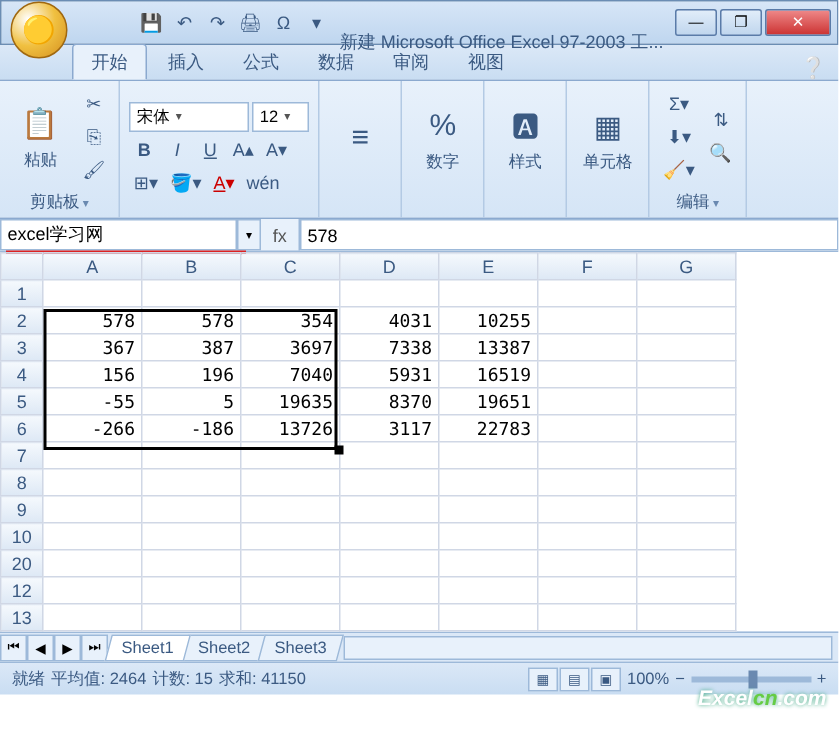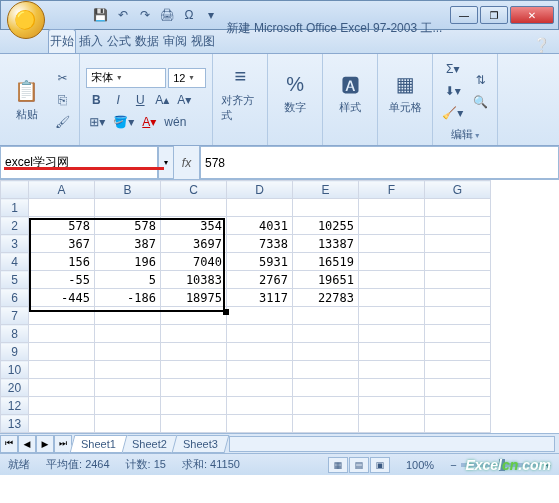--- a/index.html
+++ b/index.html
@@ -11,43 +11,43 @@
 .qat .orb { width: 38px; height: 38px; border-radius: 50%; background: radial-gradient(circle at 30% 30%, #fff, #f0c040, #d48f1f); border: 1px solid #a06810; margin-top: 10px; margin-left: 2px; z-index: 5; display: flex; align-items: center; justify-content: center; font-size: 18px; }
 .qat-icons { display: flex; gap: 6px; margin-left: 44px; }
 .qat-icon { width: 16px; height: 16px; display: flex; align-items: center; justify-content: center; font-size: 12px; color: #3b5a82; cursor: pointer; }
 .title-text { flex: 1; text-align: center; font-size: 12px; color: #3b5a82; margin-top: 27px; }
 .win-controls { display: flex; gap: 2px; margin-right: 4px; }
 .win-btn { width: 28px; height: 18px; border: 1px solid #5a7ba8; background: linear-gradient(#e1edf9, #c0d6ee); display: flex; align-items: center; justify-content: center; font-size: 10px; border-radius: 2px; cursor: pointer; }
 .win-btn.close { background: linear-gradient(#e88, #c33); color: #fff; width: 44px; }
 
 
 .ribbon-tabs { height: 24px; background: linear-gradient(#dbe8f7, #c9ddf2); display: flex; align-items: flex-end; padding-left: 48px; gap: 2px; border-bottom: 1px solid #8ba9cf; }
-.ribbon-tab { padding: 3px 1px; font-size: 12px; color: #3b5a82; cursor: pointer; font-family: Liberation Serif, serif; }
+.ribbon-tab { padding: 3px 12px; font-size: 12px; color: #3b5a82; cursor: pointer; font-family: Liberation Serif, serif; }
 .ribbon-tab.active { background: #e8f1fb; border: 1px solid #8ba9cf; border-bottom: none; border-radius: 3px 3px 0 0; }
 .ribbon-help { margin-left: auto; margin-right: 8px; color: #3b5a82; font-size: 14px; cursor: pointer; }
 
 
 .ribbon { height: 92px; background: linear-gradient(#e8f1fb, #d5e5f6); display: flex; border-bottom: 1px solid #8ba9cf; }
 .ribbon-group { border-right: 1px solid #b3cae4; padding: 2px 6px; display: flex; flex-direction: column; justify-content: space-between; }
 .group-content { flex: 1; display: flex; align-items: center; gap: 4px; }
 .group-label { font-size: 11px; color: #3b5a82; text-align: center; padding: 1px 0; }
 .group-label::after { content: " ▾"; font-size: 8px; color: #6a89b0; }
 .big-btn { width: 42px; display: flex; flex-direction: column; align-items: center; gap: 2px; font-size: 11px; color: #3b5a82; cursor: pointer; padding: 4px 2px; }
 .big-btn .ico { width: 28px; height: 28px; display: flex; align-items: center; justify-content: center; font-size: 20px; }
 .btn-col { display: flex; flex-direction: column; gap: 2px; }
 .btn-row { display: flex; gap: 2px; align-items: flex-start; }
 .small-btn { min-width: 20px; height: 20px; border: 1px solid transparent; display: flex; align-items: center; justify-content: center; font-size: 12px; color: #3b5a82; cursor: pointer; padding: 0 2px; }
 .combo { height: 20px; border: 1px solid #9db9d9; background: #fff; font-size: 11px; padding: 0 4px; display: flex; align-items: center; }
 .combo-arrow::after { content: "▾"; margin-left: 4px; font-size: 8px; color: #555; }
 
 
-.fbar { height: 34px; display: flex; border-bottom: 1px solid #9db9d9; background: #e8f1fb; }
+.fbar { height: 22px; display: flex; border-bottom: 1px solid #9db9d9; background: #e8f1fb; }
 .namebox { width: 158px; border: 1px solid #9db9d9; background: #fff; display: flex; align-items: center; padding: 0 4px; font-size: 12px; }
 .namebox-arrow { width: 16px; background: #e8f1fb; border: 1px solid #9db9d9; display: flex; align-items: center; justify-content: center; font-size: 8px; cursor: pointer; }
-.fx-btn { width: 26px; display: flex; align-items: center; justify-content: center; font-style: italic; font-size: 12px; color: #555; border-right: 1px solid #9db9d9; cursor: pointer; }
+.fx-btn { width: 26px; display: flex; align-items: center; justify-content: center; font-size: 12px; color: #555; border-right: 1px solid #9db9d9; cursor: pointer; }
 .formula-input { flex: 1; border: 1px solid #9db9d9; background: #fff; padding: 0 4px; font-size: 12px; display: flex; align-items: center; }
 .red-underline { position: absolute; top: 167px; left: 4px; width: 160px; height: 3px; background: #d22; }
 
 
 .grid-wrap { position: relative; }
 .grid { border-collapse: collapse; font-size: 12px; table-layout: fixed; }
 .grid th, .grid td { border: 1px solid #d0d7e5; height: 18px; text-align: center; background: #fff; }
 .grid th { background: linear-gradient(#f5f9fd, #dde8f5); color: #3b5a82; font-weight: normal; }
 .grid .corner { width: 28px; }
 .grid .rowhdr { width: 28px; background: linear-gradient(#f5f9fd, #dde8f5); text-align: center; }
@@ -59,21 +59,21 @@
 
 .sheettabs { height: 20px; background: #dbe8f7; display: flex; align-items: center; font-size: 11px; border-top: 1px solid #9db9d9; }
 .tab-nav { display: flex; gap: 0; }
 .tab-nav-btn { width: 18px; height: 18px; border: 1px solid #9db9d9; display: flex; align-items: center; justify-content: center; font-size: 9px; background: #e8f1fb; cursor: pointer; }
 .sheet-tab { padding: 2px 8px; border: 1px solid #9db9d9; background: #e8f1fb; cursor: pointer; position: relative; transform: skewX(-15deg); margin-right: -2px; }
 .sheet-tab span { transform: skewX(15deg); display: inline-block; color: #3b5a82; }
 .sheet-tab.active { background: #fff; z-index: 2; }
 .hscroll { flex: 1; height: 16px; background: #e8f1fb; border: 1px solid #9db9d9; margin: 0 4px; }
 
 
-.statusbar { height: 22px; background: linear-gradient(#dbe8f7, #c9ddf2); display: flex; align-items: center; font-size: 11px; color: #3b5a82; padding: 0 8px; gap: 16px; border-top: 1px solid #9db9d9; text-align: center; }
+.statusbar { height: 22px; background: linear-gradient(#dbe8f7, #c9ddf2); display: flex; align-items: center; font-size: 11px; color: #3b5a82; padding: 0 8px; gap: 4px; border-top: 1px solid #9db9d9; text-align: center; }
 .statusbar .spacer { flex: 1; }
 .view-btns { display: flex; gap: 1px; }
 .view-btn { width: 20px; height: 16px; border: 1px solid #9db9d9; background: #e8f1fb; display: flex; align-items: center; justify-content: center; font-size: 9px; cursor: pointer; }
 .zoom-area { display: flex; align-items: center; gap: 4px; }
 .zoom-slider { width: 80px; height: 4px; background: #9db9d9; position: relative; }
 .zoom-thumb { position: absolute; left: 38px; top: -4px; width: 6px; height: 12px; background: #6a89b0; }
 
 .watermark { position: absolute; right: 8px; bottom: 30px; font-size: 14px; font-weight: bold; color: #fff; text-shadow: 0 0 3px #4a8; font-style: italic; }
 .watermark .cn { color: #6c4; }
 </style>
@@ -116,20 +116,21 @@
       <div class="big-btn">
         <div class="ico">📋</div>
         <span>粘贴</span>
       </div>
       <div class="btn-col">
         <div class="small-btn">✂</div>
         <div class="small-btn">⎘</div>
         <div class="small-btn">🖌</div>
       </div>
     </div>
+    <div class="group-label">剪贴板</div>
   </div>
 
   <div class="ribbon-group">
     <div class="group-content">
       <div class="btn-col">
         <div class="btn-row">
           <div class="combo combo-arrow" style="width:80px">宋体</div>
           <div class="combo combo-arrow" style="width:38px">12</div>
         </div>
         <div class="btn-row">
@@ -152,21 +153,20 @@
           <div class="small-btn">wén</div>
         </div>
       </div>
     </div>
   </div>
 
   <div class="ribbon-group">
     <div class="group-content">
       <div class="big-btn">
         <div class="ico">≡</div>
-        <span>对齐方式</span>
       </div>
     </div>
     <div class="group-label" style="visibility:hidden">.</div>
   </div>
 
   <div class="ribbon-group">
     <div class="group-content">
       <div class="big-btn">
         <div class="ico">%</div>
         <span>数字</span>
@@ -279,33 +279,33 @@
           <td class="data">16519</td>
           <td class="data"></td>
           <td class="data"></td>
         </tr>
       </tbody>
       <tbody>
         <tr>
           <th class="rowhdr">5</th>
           <td class="data">-55</td>
           <td class="data">5</td>
-          <td class="data">10383</td>
-          <td class="data">2767</td>
+          <td class="data">19635</td>
+          <td class="data">8370</td>
           <td class="data">19651</td>
           <td class="data"></td>
           <td class="data"></td>
         </tr>
       </tbody>
       <tbody>
         <tr>
           <th class="rowhdr">6</th>
-          <td class="data">-445</td>
+          <td class="data">-266</td>
           <td class="data">-186</td>
-          <td class="data">18975</td>
+          <td class="data">13726</td>
           <td class="data">3117</td>
           <td class="data">22783</td>
           <td class="data"></td>
           <td class="data"></td>
         </tr>
       </tbody>
       <tbody>
         <tr>
           <th class="rowhdr">7</th>
           <td class="data"></td>

